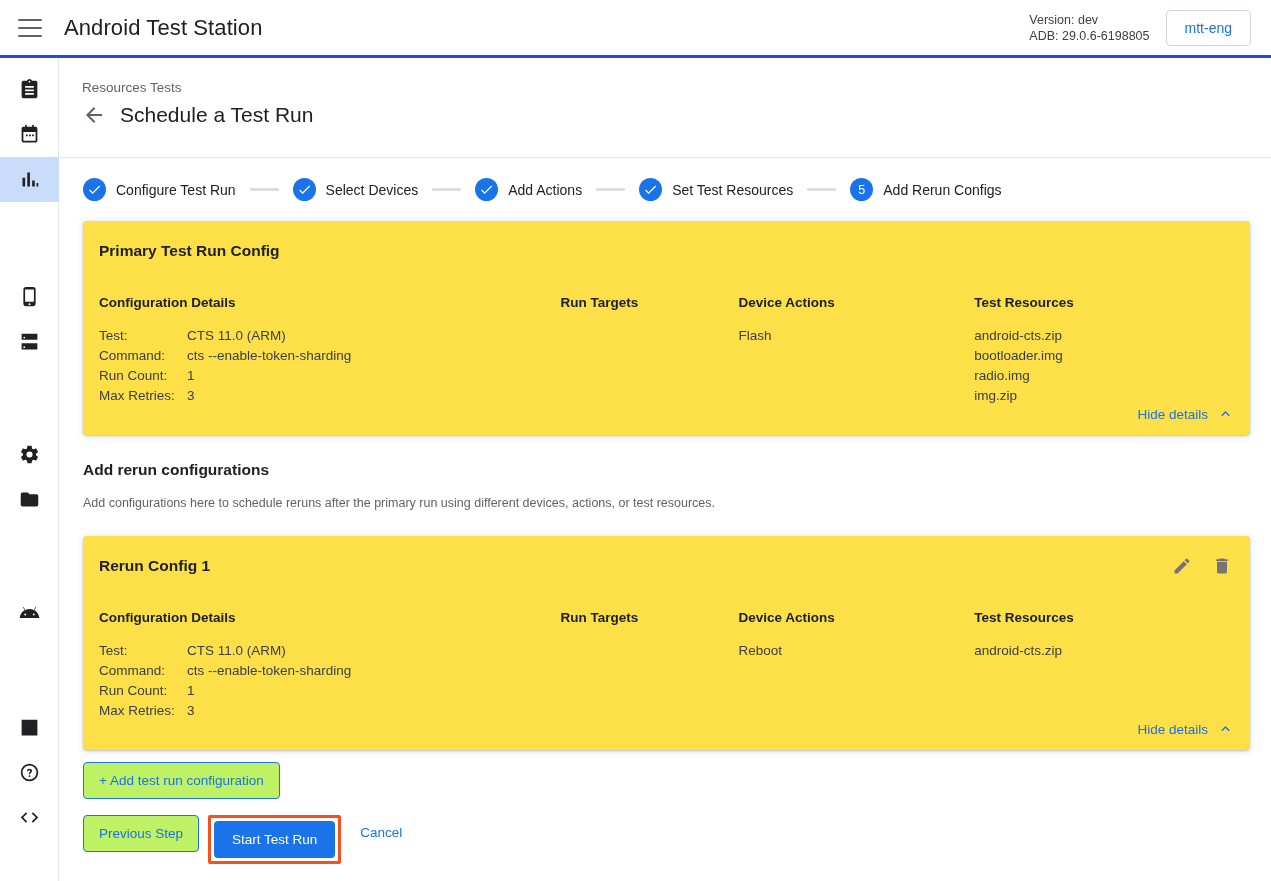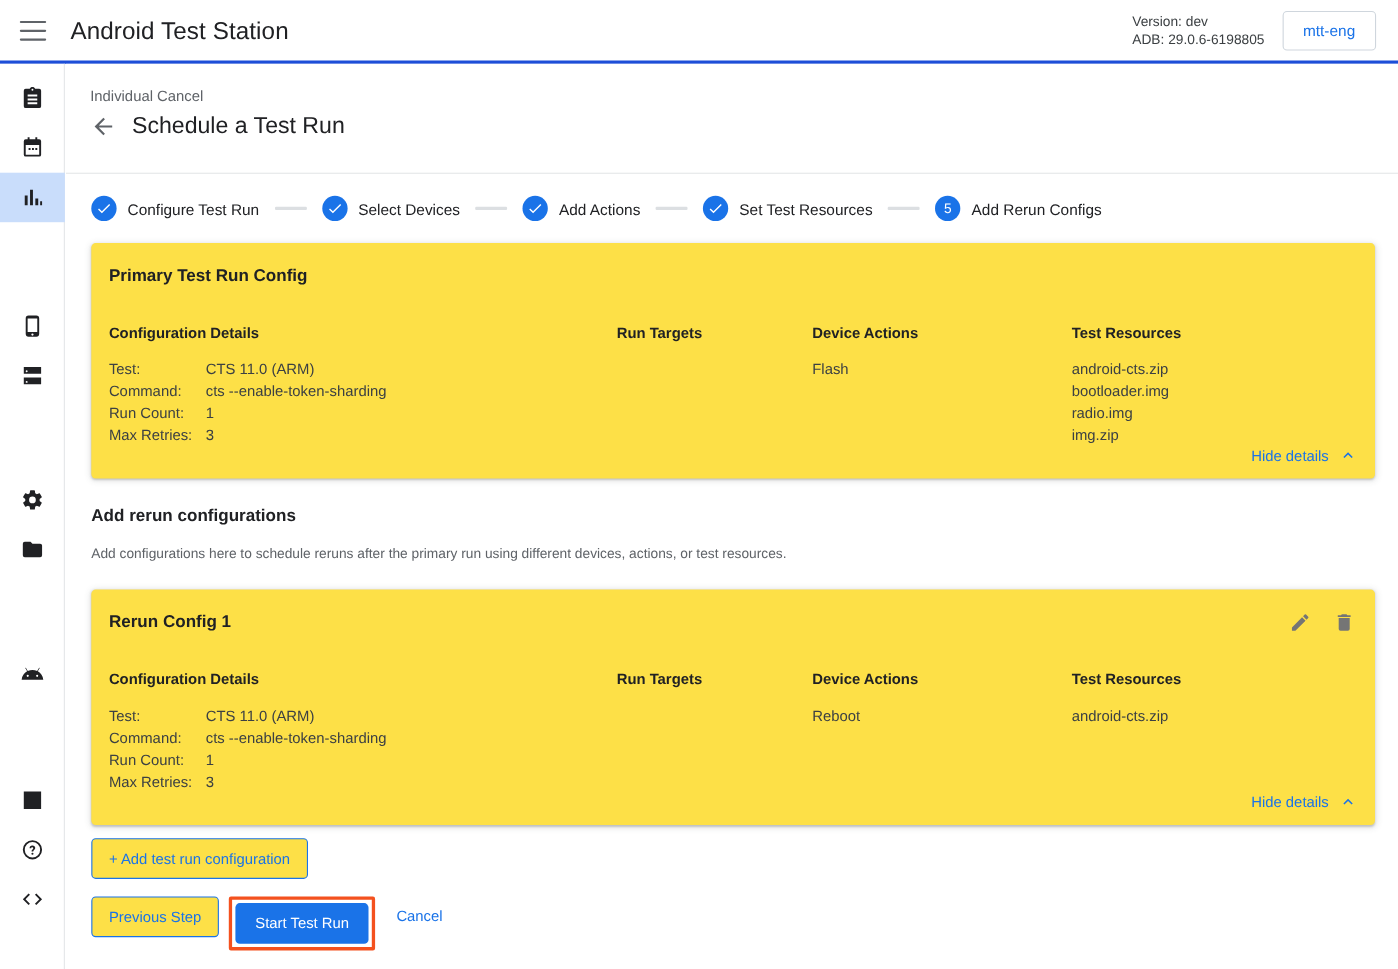--- a/index.html
+++ b/index.html
@@ -158,21 +158,21 @@
   }
   .section-desc {
     position: absolute; left: 23px; top: 438px;
     font-size: 12.5px; color: #5f6368;
   }
 
   
   .btn {
     font-family: "Liberation Sans", sans-serif;
     font-size: 13.5px; border-radius: 4px; cursor: pointer;
-    background: #fde047;
+    background: #bef264;
   }
   .btn-outline {
     border: 1px solid #1a73e8; color: #1a73e8;
     padding: 10px 15px;
   }
   .btn-primary {
     border: none; background: #1a73e8; color: #fff;
     padding: 11px 18px; font-weight: 400;
   }
   .btn-text {
@@ -306,21 +306,21 @@
     <span>
       <svg viewBox="0 0 24 24">
           <path d="M9.4 16.6 4.8 12l4.6-4.6L8 6l-6 6 6 6 1.4-1.4zm5.2 0 4.6-4.6-4.6-4.6L16 6l6 6-6 6-1.4-1.4z"></path>
         </svg>
     </span>
   </div>
 </div>
 
 <div class="main">
 
-  <div class="breadcrumb">Individual Cancel</div>
+  <div class="breadcrumb">Resources Tests</div>
 
   <div class="page-head">
     <span class="back-arrow">
       <svg viewBox="0 0 24 24">
           <path d="M20 11H7.8l5.6-5.6L12 4l-8 8 8 8 1.4-1.4L7.8 13H20v-2z"></path>
         </svg>
     </span>
     <span class="page-title">Schedule a Test Run</span>
   </div>
 

